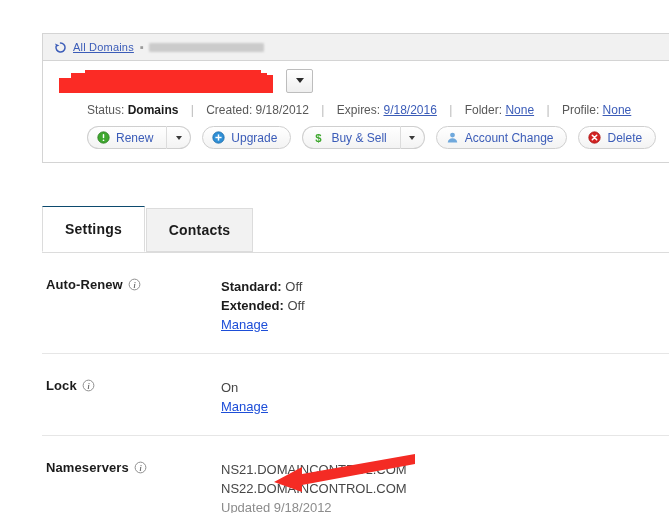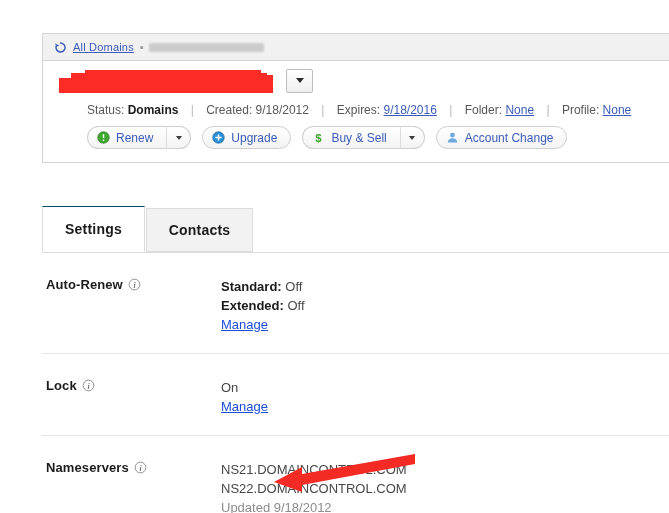--- a/index.html
+++ b/index.html
@@ -372,20 +372,28 @@
       </span>
 
       <span class="btn solo">
         <svg class="glyph" viewBox="0 0 16 16">
           <circle cx="8" cy="5" r="3" fill="#6fa8dc"></circle>
           <path d="M2.2 14c0-3.2 2.6-5.2 5.8-5.2s5.8 2 5.8 5.2z" fill="#6fa8dc"></path>
         </svg>
         <span>Account Change</span>
       </span>
 
+      <span class="btn solo">
+        <svg class="glyph" viewBox="0 0 16 16">
+          <circle cx="8" cy="8" r="7" fill="#d32222"></circle>
+          <circle cx="8" cy="8" r="7" fill="none" stroke="#a81717" stroke-width="1"></circle>
+          <path d="M5.3 5.3l5.4 5.4M10.7 5.3l-5.4 5.4" stroke="#ffffff" stroke-width="1.9" stroke-linecap="round"></path>
+        </svg>
+        <span>Delete</span>
+      </span>
 
     </div>
   </div>
 
   <div class="tabs">
     <div class="tab active tab-settings">
       <span>Settings</span>
     </div>
     <div class="tab tab-contacts">
       <span>Contacts</span>

